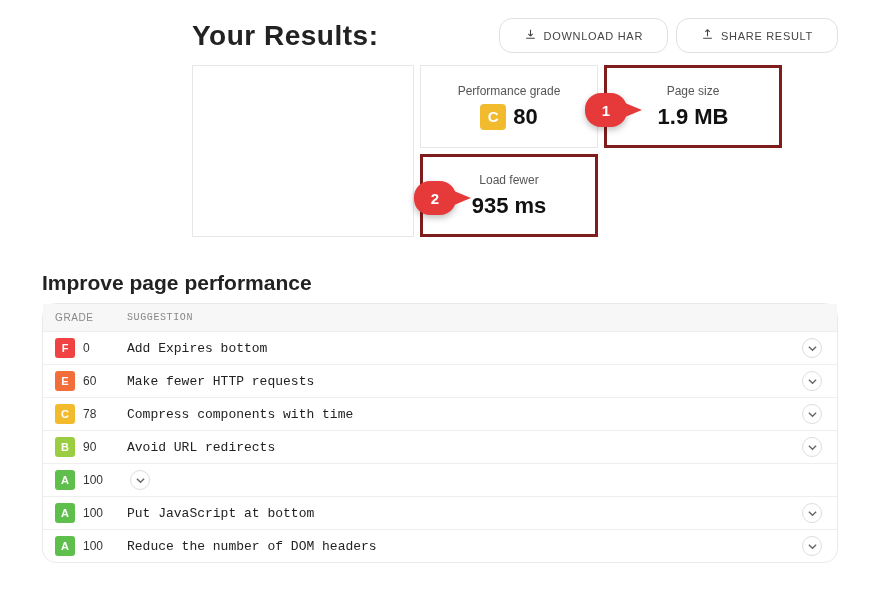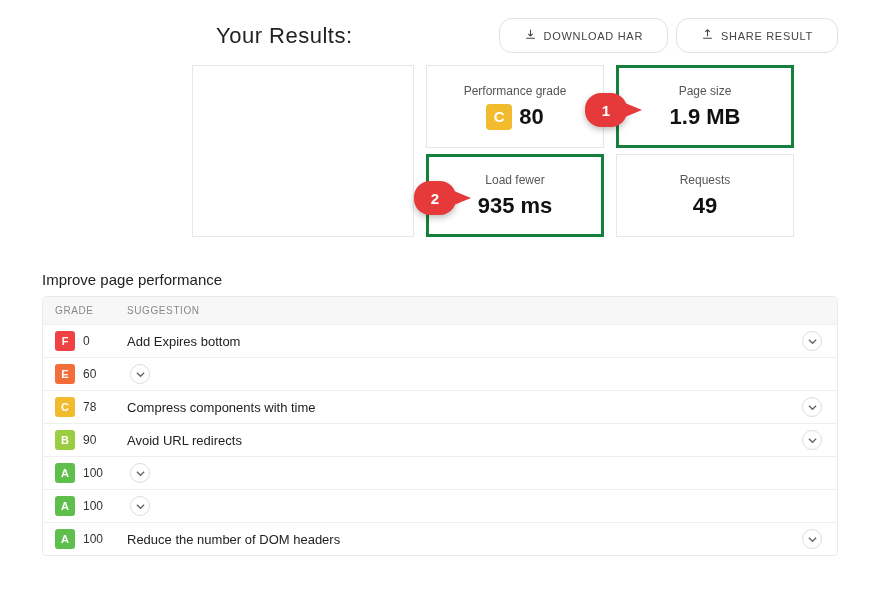--- a/index.html
+++ b/index.html
@@ -1,46 +1,46 @@
 <!DOCTYPE html>
 <html><head>
 <meta charset="utf-8">
 <style>
   * { box-sizing: border-box; margin: 0; padding: 0; }
   body { font-family: -apple-system, BlinkMacSystemFont, "Segoe UI", Arial, sans-serif; background: #fff; width: 880px; height: 590px; overflow: hidden; color: #222; }
   .page { padding: 18px 42px 0 42px; }
   .header-row { display: flex; align-items: center; padding-left: 150px; margin-bottom: 12px; }
-  .title { font-size: 22px; font-weight: 400; flex: 1; letter-spacing: .5px; margin-left: 24px; }
+  .title { font-size: 28px; font-weight: 700; flex: 1; letter-spacing: .5px; }
   .btn { background: #fff; border: 1px solid #e0e0e0; border-radius: 13px; padding: 9px 24px; font-size: 11px; letter-spacing: .7px; color: #444; display: inline-flex; align-items: center; gap: 7px; cursor: pointer; margin-left: 8px; }
   .btn svg { width: 13px; height: 13px; }
-  .metrics-row { display: flex; padding-left: 150px; gap: 12px; position: relative; }
+  .metrics-row { display: flex; padding-left: 150px; gap: 6px; position: relative; }
   .preview { width: 222px; height: 172px; border: 1px solid #e6e6e6; background: #fff; }
   .metric-col { display: flex; flex-direction: column; gap: 6px; }
   .metric { width: 178px; height: 83px; border: 1px solid #e6e6e6; display: flex; flex-direction: column; align-items: center; justify-content: center; position: relative; background:#fff; }
-  .metric.highlight { border: 3px solid #15803d; }
+  .metric.highlight { border: 3px solid #7f1d1d; }
   .metric-label { font-size: 12px; color: #555; margin-bottom: 6px; }
   .metric-val { font-size: 22px; font-weight: 700; color: #111; display:flex; align-items:center; gap:7px;}
   .grade-badge { display: inline-flex; align-items: center; justify-content: center; width: 26px; height: 26px; border-radius: 4px; color: #fff; font-weight: 700; font-size: 15px; }
   .c { background: #f2bb2e; }
   .callout { position: absolute; width: 42px; height: 34px; background: #e63a3a; border-radius: 16px; display:flex; align-items:center; justify-content:center; color:#fff; font-size:15px; font-weight:600; box-shadow: 0 3px 6px rgba(0,0,0,.25); }
   .callout::before { content:""; position:absolute; width:0; height:0; }
   .callout.c1 { position:absolute; left: 543px; top: 28px; }
   .callout.c1::before { right:-15px; top:10px; border-top:7px solid transparent; border-bottom:7px solid transparent; border-left:17px solid #e63a3a;}
   .callout.c2 { position:absolute; left: 372px; top: 116px; }
   .callout.c2::before { right:-15px; top:10px; border-top:7px solid transparent; border-bottom:7px solid transparent; border-left:17px solid #e63a3a;}
   .metrics-wrap { position: relative; }
 
-  .section-title { font-size: 15px; font-weight: 400; margin: 34px 0 8px 0; }
-  .table { border: 1px solid #eaeaea; border-radius:4px; }
+  .section-title { font-size: 21px; font-weight: 700; margin: 34px 0 8px 0; }
+  .table { border: 1px solid #eaeaea; border-radius:14px; }
   .thead { display:flex; padding: 8px 12px; font-size:10px; letter-spacing:.6px; color:#888; background:#f7f7f7; border-bottom:1px solid #eee;}
   .thead .col-grade { width: 72px; }
   .row { display:flex; align-items:center; padding: 6px 12px; border-bottom:1px solid #eee; font-size:13px; }
   .row:last-child{border-bottom:none;}
   .col-grade { width:72px; display:flex; align-items:center; gap:8px;}
-  .col-sugg { flex:1; }
+  .col-sugg { flex:1;font-family:Liberation Mono, monospace; }
   .col-exp { width:26px; display:flex; align-items:center; justify-content:center;}
   .gbadge { width:20px; height:20px; border-radius:3px; color:#fff; font-size:11px; font-weight:700; display:inline-flex; align-items:center; justify-content:center;}
   .gF{background:#f04242;} .gE{background:#f36d3a;} .gC{background:#f2bb2e;} .gB{background:#9bcd41;} .gA{background:#5fbf4c;}
   .score{font-size:12px; color:#333;}
   .expbtn{width:20px;height:20px;border:1px solid #ddd;border-radius:50%;background:#fff;display:flex;align-items:center;justify-content:center;cursor:pointer;}
   .expbtn svg{width:9px;height:9px;}
 </style>
 </head>
 <body>
 
@@ -82,24 +82,20 @@
           <div class="metric-label">Load fewer</div>
           <div class="metric-val">935 ms</div>
         </div>
       </div>
 
       <div class="metric-col">
         <div class="metric highlight">
           <div class="metric-label">Page size</div>
           <div class="metric-val">1.9 MB</div>
         </div>
-        <div class="metric">
-          <div class="metric-label">Requests</div>
-          <div class="metric-val">49</div>
-        </div>
       </div>
     </div>
 
     <div class="callout c1">1</div>
     <div class="callout c2">2</div>
   </div>
 
   <div class="section-title">Improve page performance</div>
 
   <div class="table">
@@ -120,20 +116,21 @@
                 <path d="M1 3l4 4 4-4" fill="none" stroke="#666" stroke-width="1.5"></path>
               </svg>
             </span>
           </div>
         </div>
         <div class="row">
           <div class="col-grade">
             <span class="gbadge gE">E</span>
             <span class="score">60</span>
           </div>
+          <div class="col-sugg">Make fewer HTTP requests</div>
           <div class="col-exp">
             <span class="expbtn">
               <svg viewBox="0 0 10 10">
                 <path d="M1 3l4 4 4-4" fill="none" stroke="#666" stroke-width="1.5"></path>
               </svg>
             </span>
           </div>
         </div>
         <div class="row">
           <div class="col-grade">
@@ -174,20 +171,21 @@
                 <path d="M1 3l4 4 4-4" fill="none" stroke="#666" stroke-width="1.5"></path>
               </svg>
             </span>
           </div>
         </div>
         <div class="row">
           <div class="col-grade">
             <span class="gbadge gA">A</span>
             <span class="score">100</span>
           </div>
+          <div class="col-sugg">Put JavaScript at bottom</div>
           <div class="col-exp">
             <span class="expbtn">
               <svg viewBox="0 0 10 10">
                 <path d="M1 3l4 4 4-4" fill="none" stroke="#666" stroke-width="1.5"></path>
               </svg>
             </span>
           </div>
         </div>
         <div class="row">
           <div class="col-grade">

